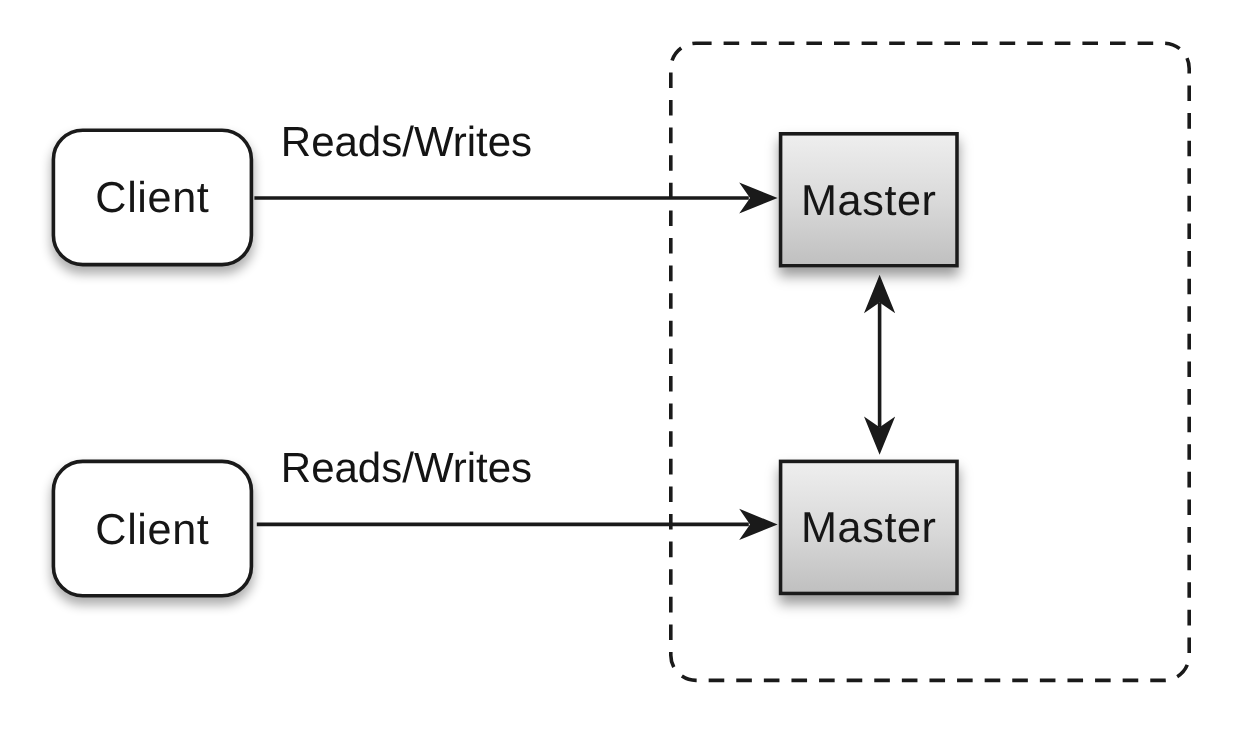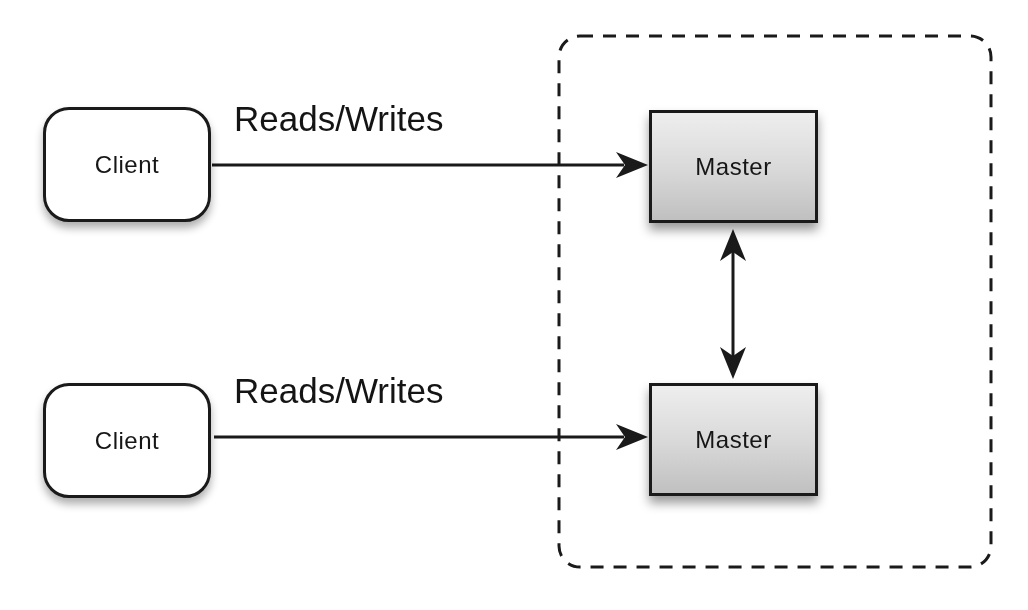--- a/index.html
+++ b/index.html
@@ -19,33 +19,33 @@
     overflow:hidden;
   }
   .arrow-layer{
     position:absolute;left:0;top:0;width:1028px;height:610px;
     pointer-events:none;
   }
   .node{
     position:absolute;
     display:flex;align-items:center;justify-content:center;
     color:#161616;
-    font-size:24px;
+    font-size:36px;
     letter-spacing:0.5px;
     box-sizing:border-box;
   }
   .client{
     width:168px;height:115px;
     background:var(--client-fill);
     border:3.5px solid var(--stroke);
     border-radius:26px;
     box-shadow:0 6px 9px rgba(0,0,0,0.32);
   }
   .master{
-    width:169px;height:113px;
+    width:150px;height:113px;
     background:linear-gradient(180deg, var(--master-top) 0%, var(--master-mid) 52%, var(--master-bottom) 100%);
     border:3px solid var(--stroke);
     box-shadow:0 7px 10px rgba(0,0,0,0.40);
   }
   #client1{left:43px;top:107px;}
   #client2{left:43px;top:383px;}
   #master1{left:649px;top:110px;}
   #master2{left:649px;top:383px;}
   .edge-label{
     position:absolute;

